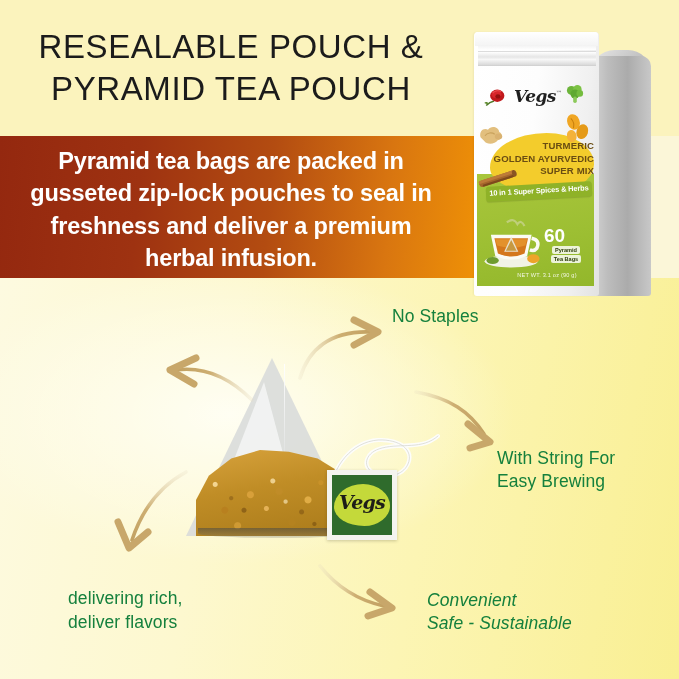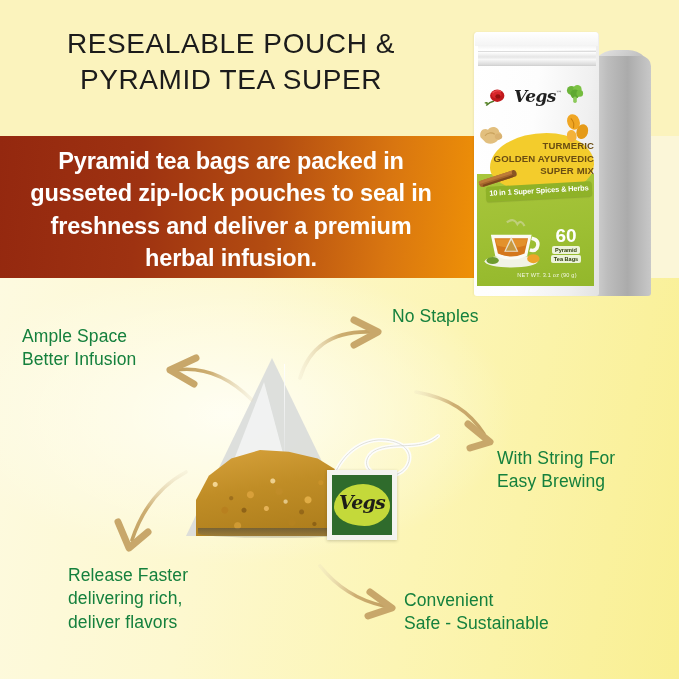--- a/index.html
+++ b/index.html
@@ -61,21 +61,21 @@
     box-sizing: border-box;
   }
 
   
   .headline {
     position: absolute;
     left: 0; top: 26px;
     width: 462px;
     text-align: center;
     color: #1b1b1b;
-    font-size: 28px;
+    font-size: 33px;
     line-height: 1.28;
     letter-spacing: 0.6px;
     padding: 0 21px;
     box-sizing: border-box;
     font-weight: normal;
     margin: 0;
   }
 
   
   .pouch {
@@ -179,21 +179,20 @@
     text-align: center;
     color: #ffffff;
     font-size: 7.4px;
     font-weight: bold;
     letter-spacing: -0.1px;
   }
   .label-count {
     position: absolute;
     left: 86px; top: 212px;
     width: 44px;
-    text-align: center;
     color: #ffffff;
     font-size: 19px;
     font-weight: bold;
     line-height: 1;
   }
   .label-count-sub {
     position: absolute;
     left: 86px; top: 232px;
     width: 44px;
     text-align: center;
@@ -384,39 +383,39 @@
     color: #15803d;
     font-size: 17.5px;
     line-height: 1.34;
     letter-spacing: 0.1px;
     white-space: nowrap;
   }
   .c-ample   { left: 22px;  top: 325px; }
   .c-staples { left: 392px; top: 305px; }
   .c-string  { left: 497px; top: 447px; }
   .c-release { left: 68px;  top: 564px; }
-  .c-conv    { left: 404px; top: 589px; }
+  .c-conv    { left: 427px; top: 589px; font-style: italic; }
 
   .arrows {
     position: absolute;
     left: 0; top: 0;
     width: 679px; height: 679px;
     pointer-events: none;
   }
 </style>
 </head>
 <body>
 
 <div id="infographic">
 
   <div class="bg-top"></div>
   <div class="bg-lower"></div>
   <div class="bg-lower-glow"></div>
 
-  <h1 class="headline"><span>RESEALABLE POUCH &amp;</span><br><span>PYRAMID TEA SUPER</span></h1>
+  <h1 class="headline"><span>RESEALABLE POUCH &amp;</span><br><span>PYRAMID TEA POUCH</span></h1>
 
   <div class="banner">
     <div class="banner-text">Pyramid tea bags are packed in gusseted zip-lock pouches to seal in freshness and deliver a premium herbal infusion.</div>
   </div>
 
   <div class="pouch">
     <div class="pouch-shadow"></div>
     <div class="pouch-gusset-top"></div>
     <div class="pouch-gusset"></div>
     <div class="pouch-front"></div>
@@ -556,36 +555,32 @@
       <path d="M186 472 C160 486 142 510 132 540" stroke="url(#ag3)" stroke-width="3.6" fill="none" stroke-linecap="round"></path>
       <path d="M118 522 L129 548 L148 532" stroke="#c8a76a" stroke-width="7" fill="none" stroke-linecap="round" stroke-linejoin="round"></path>
     </g>
 
     <g>
       <path d="M320 566 C336 586 356 600 384 606" stroke="url(#ag)" stroke-width="3.6" fill="none" stroke-linecap="round"></path>
       <path d="M370 592 L392 608 L368 616" stroke="#c8a76a" stroke-width="7" fill="none" stroke-linecap="round" stroke-linejoin="round"></path>
     </g>
   </svg>
 
-  <div class="callout c-ample">
-    <span>Ample Space</span><br>
-    <span>Better Infusion</span>
-  </div>
 
   <div class="callout c-staples">
     <span>No Staples</span><br>
   </div>
 
   <div class="callout c-string">
     <span>With String For</span><br>
     <span>Easy Brewing</span>
   </div>
 
   <div class="callout c-release">
-    <span>Release Faster</span><br>
+    <br>
     <span>delivering rich,</span><br>
     <span>deliver flavors</span>
   </div>
 
   <div class="callout c-conv">
     <span>Convenient</span><br>
     <span>Safe - Sustainable</span>
   </div>
 
 </div>

